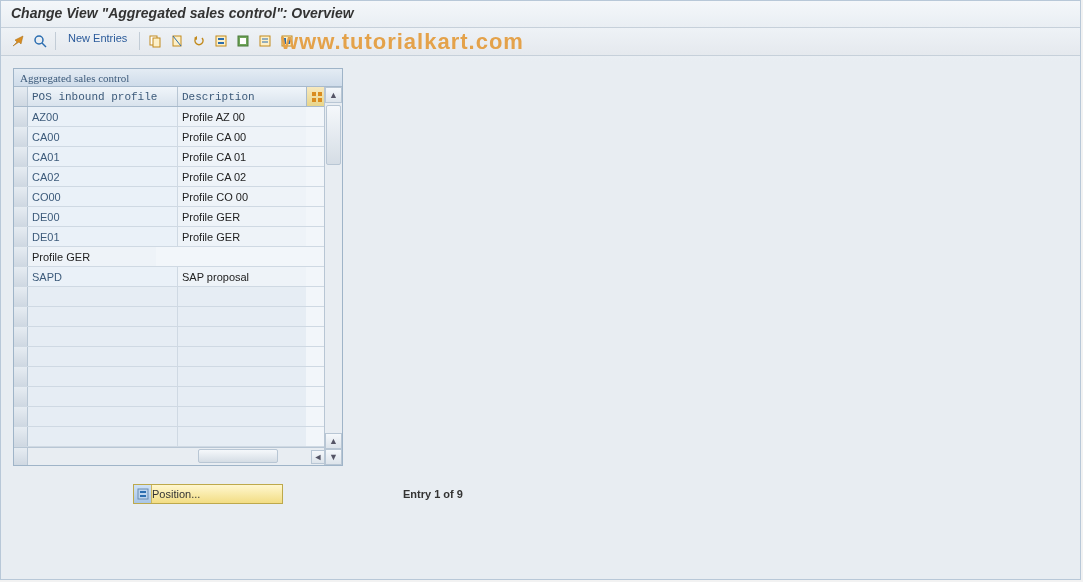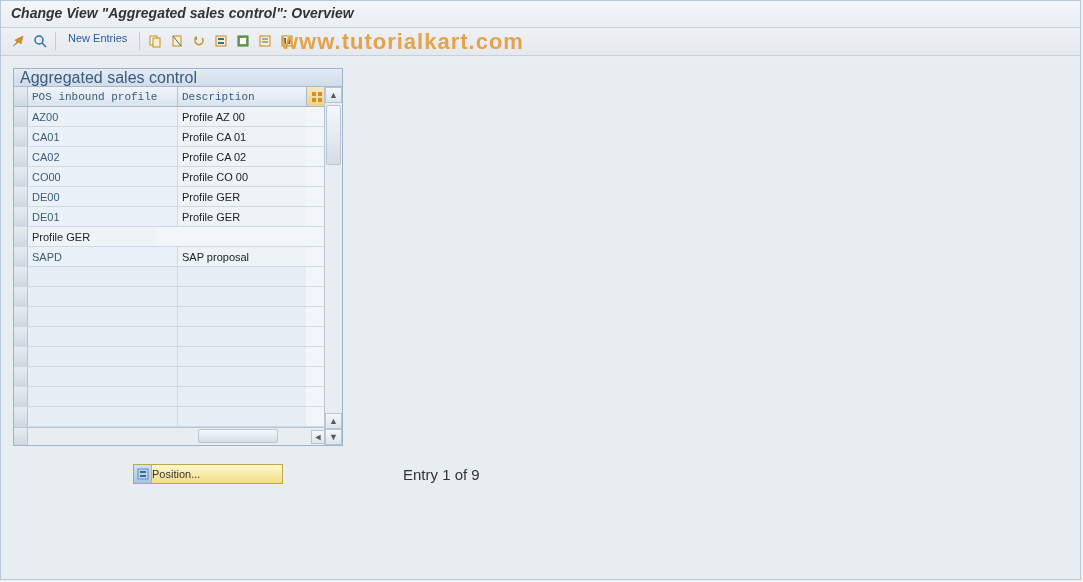--- a/index.html
+++ b/index.html
@@ -72,24 +72,25 @@
   .table-panel {
     width: 330px;
     border: 1px solid #9fb4c8;
     background: #eaf0f6;
   }
   .panel-title {
     background: linear-gradient(#e4ecf4,#cfdcea);
     border-bottom: 1px solid #a8bacc;
     padding: 2px 6px;
     color: #3c5a7a;
-    font-size: 16px;
+    font-size: 11px;
     height: 18px;
     display:flex;
     align-items:center;
+    font-family:Liberation Serif, serif;
   }
   .table-header-row {
     display: flex;
     background: linear-gradient(#f0f5fa,#d9e3ed);
     border-bottom: 1px solid #a8bacc;
     height: 20px;
   }
   .hcell {
     border-right: 1px solid #b8c6d4;
     padding: 2px 4px;
@@ -210,21 +211,21 @@
   }
   .position-btn .picon{
     width:18px;height:18px;display:flex;align-items:center;justify-content:center;
     border-right:1px solid #cbb75e;
     background:linear-gradient(#cfe2f7,#a8c5e6);
     margin-right:0;
   }
   .position-btn .plabel{
     flex:1;text-align:left;
   }
-  .entry-text { color:#333; font-size:15px;}
+  .entry-text { color:#333; font-size:11px;font-weight:bold;}
   svg { display:block; }
 </style>
 </head>
 <body>
 
 <div class="outer">
 
   <div class="title-bar">Change View "Aggregated sales control": Overview</div>
 
   <div class="toolbar">
@@ -312,20 +313,25 @@
           </div>
 
           <div id="rows-container">
               <div class="trow">
                 <div class="sel"></div>
                 <div class="c1">AZ00</div>
                 <div class="c2">Profile AZ 00</div>
               </div>
               <div class="trow">
                 <div class="sel"></div>
+                <div class="c1">CA00</div>
+                <div class="c2">Profile CA 00</div>
+              </div>
+              <div class="trow">
+                <div class="sel"></div>
                 <div class="c1">CA01</div>
                 <div class="c2">Profile CA 01</div>
               </div>
               <div class="trow">
                 <div class="sel"></div>
                 <div class="c1">CA02</div>
                 <div class="c2">Profile CA 02</div>
               </div>
               <div class="trow">
                 <div class="sel"></div>

